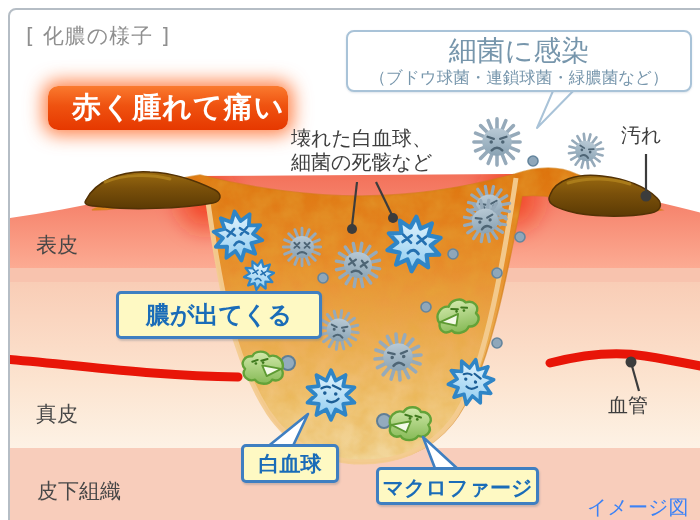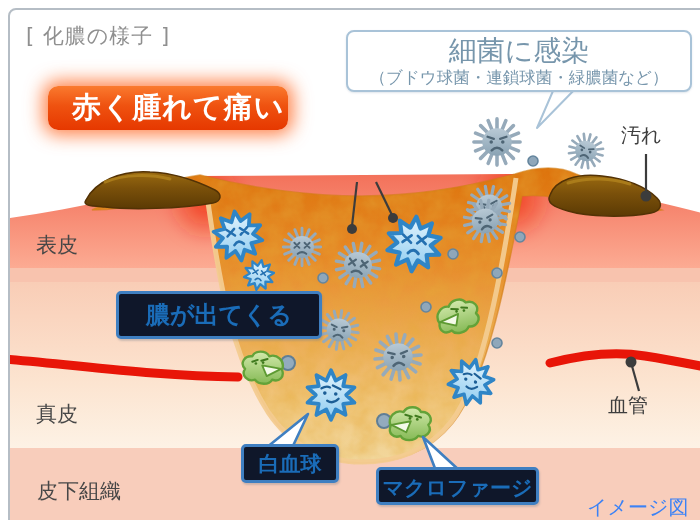--- a/index.html
+++ b/index.html
@@ -28,21 +28,21 @@
   .callout .l2{font-size:16.5px;line-height:1.2;}
   .note-dark{color:#3e3e3e;font-size:20px;font-weight:500;line-height:1.22;}
   .debris{left:281px;top:116px;}
   .dirt-label{left:611px;top:113px;}
   .vessel-label{left:598px;top:383px;}
   .layer{color:#474747;font-size:21px;font-weight:500;}
   .epi{left:26px;top:221px;}
   .derm{left:26px;top:390px;text-align:right;}
   .subq{left:27px;top:467px;}
   .badge-blue{
-    background:#0f172a;border:3px solid #3f7fc1;border-radius:5px;
+    background:#fef9c3;border:3px solid #3f7fc1;border-radius:5px;
     color:#1a6cb8;font-weight:700;display:flex;align-items:center;justify-content:center;
     box-shadow:1px 2px 2px rgba(120,130,140,.35);
   }
   .pus-badge{left:106px;top:281px;width:200px;height:42px;font-size:24px;}
   .wbc-badge{left:231px;top:434px;width:92px;height:33px;font-size:21px;}
   .mac-badge{left:366px;top:457px;width:157px;height:32px;font-size:21px;align-items:flex-end;}
   .img-note{left:577px;top:484px;font-size:20px;color:#3b82f6;font-family:Liberation Mono, monospace;}
   svg{position:absolute;left:0;top:0;}
 </style>
 </head>
@@ -233,20 +233,24 @@
 
 <div class="abs badge-red">
   <span>赤く腫れて痛い</span>
 </div>
 
 <div class="abs callout">
   <div class="l1">細菌に感染</div>
   <div class="l2">（ブドウ球菌・連鎖球菌・緑膿菌など）</div>
 </div>
 
+<div class="abs note-dark debris">
+  <div>壊れた白血球、</div>
+  <div>細菌の死骸など</div>
+</div>
 
 <div class="abs note-dark dirt-label">汚れ</div>
 
 <div class="abs layer epi">表皮</div>
 <div class="abs layer derm">真皮</div>
 <div class="abs layer subq">皮下組織</div>
 
 <div class="abs badge-blue pus-badge">
   <span>膿が出てくる</span>
 </div>

